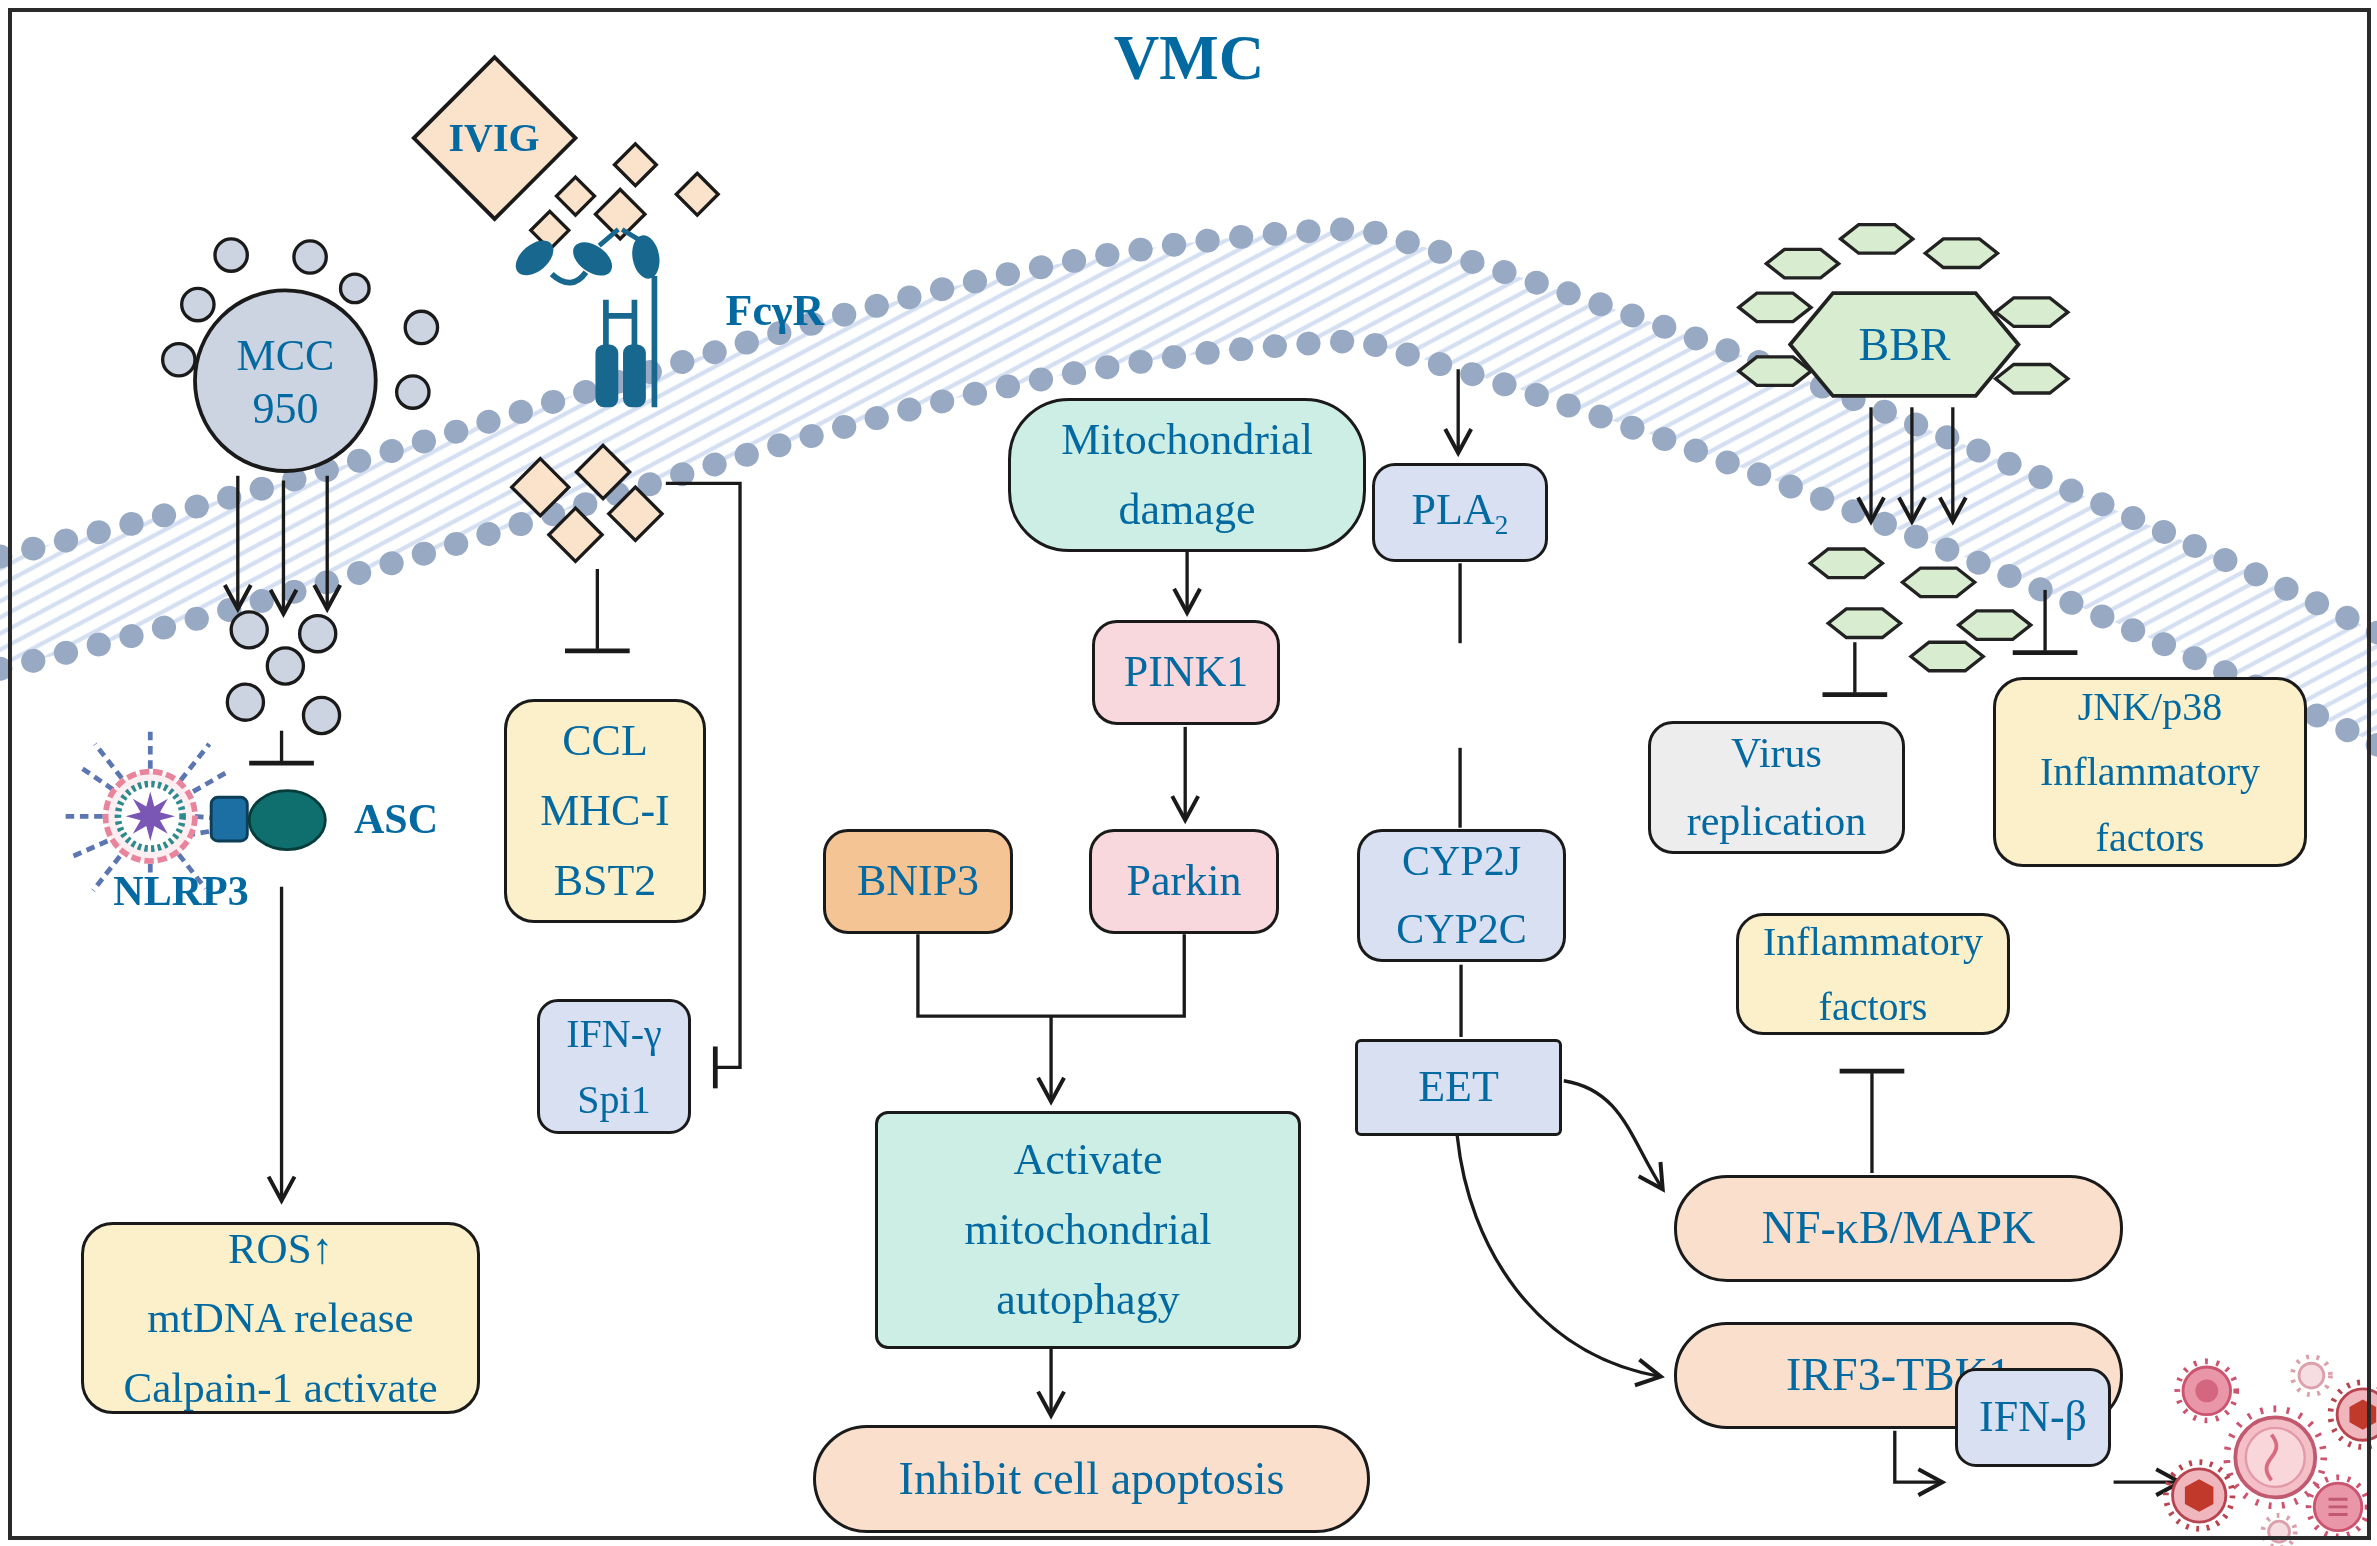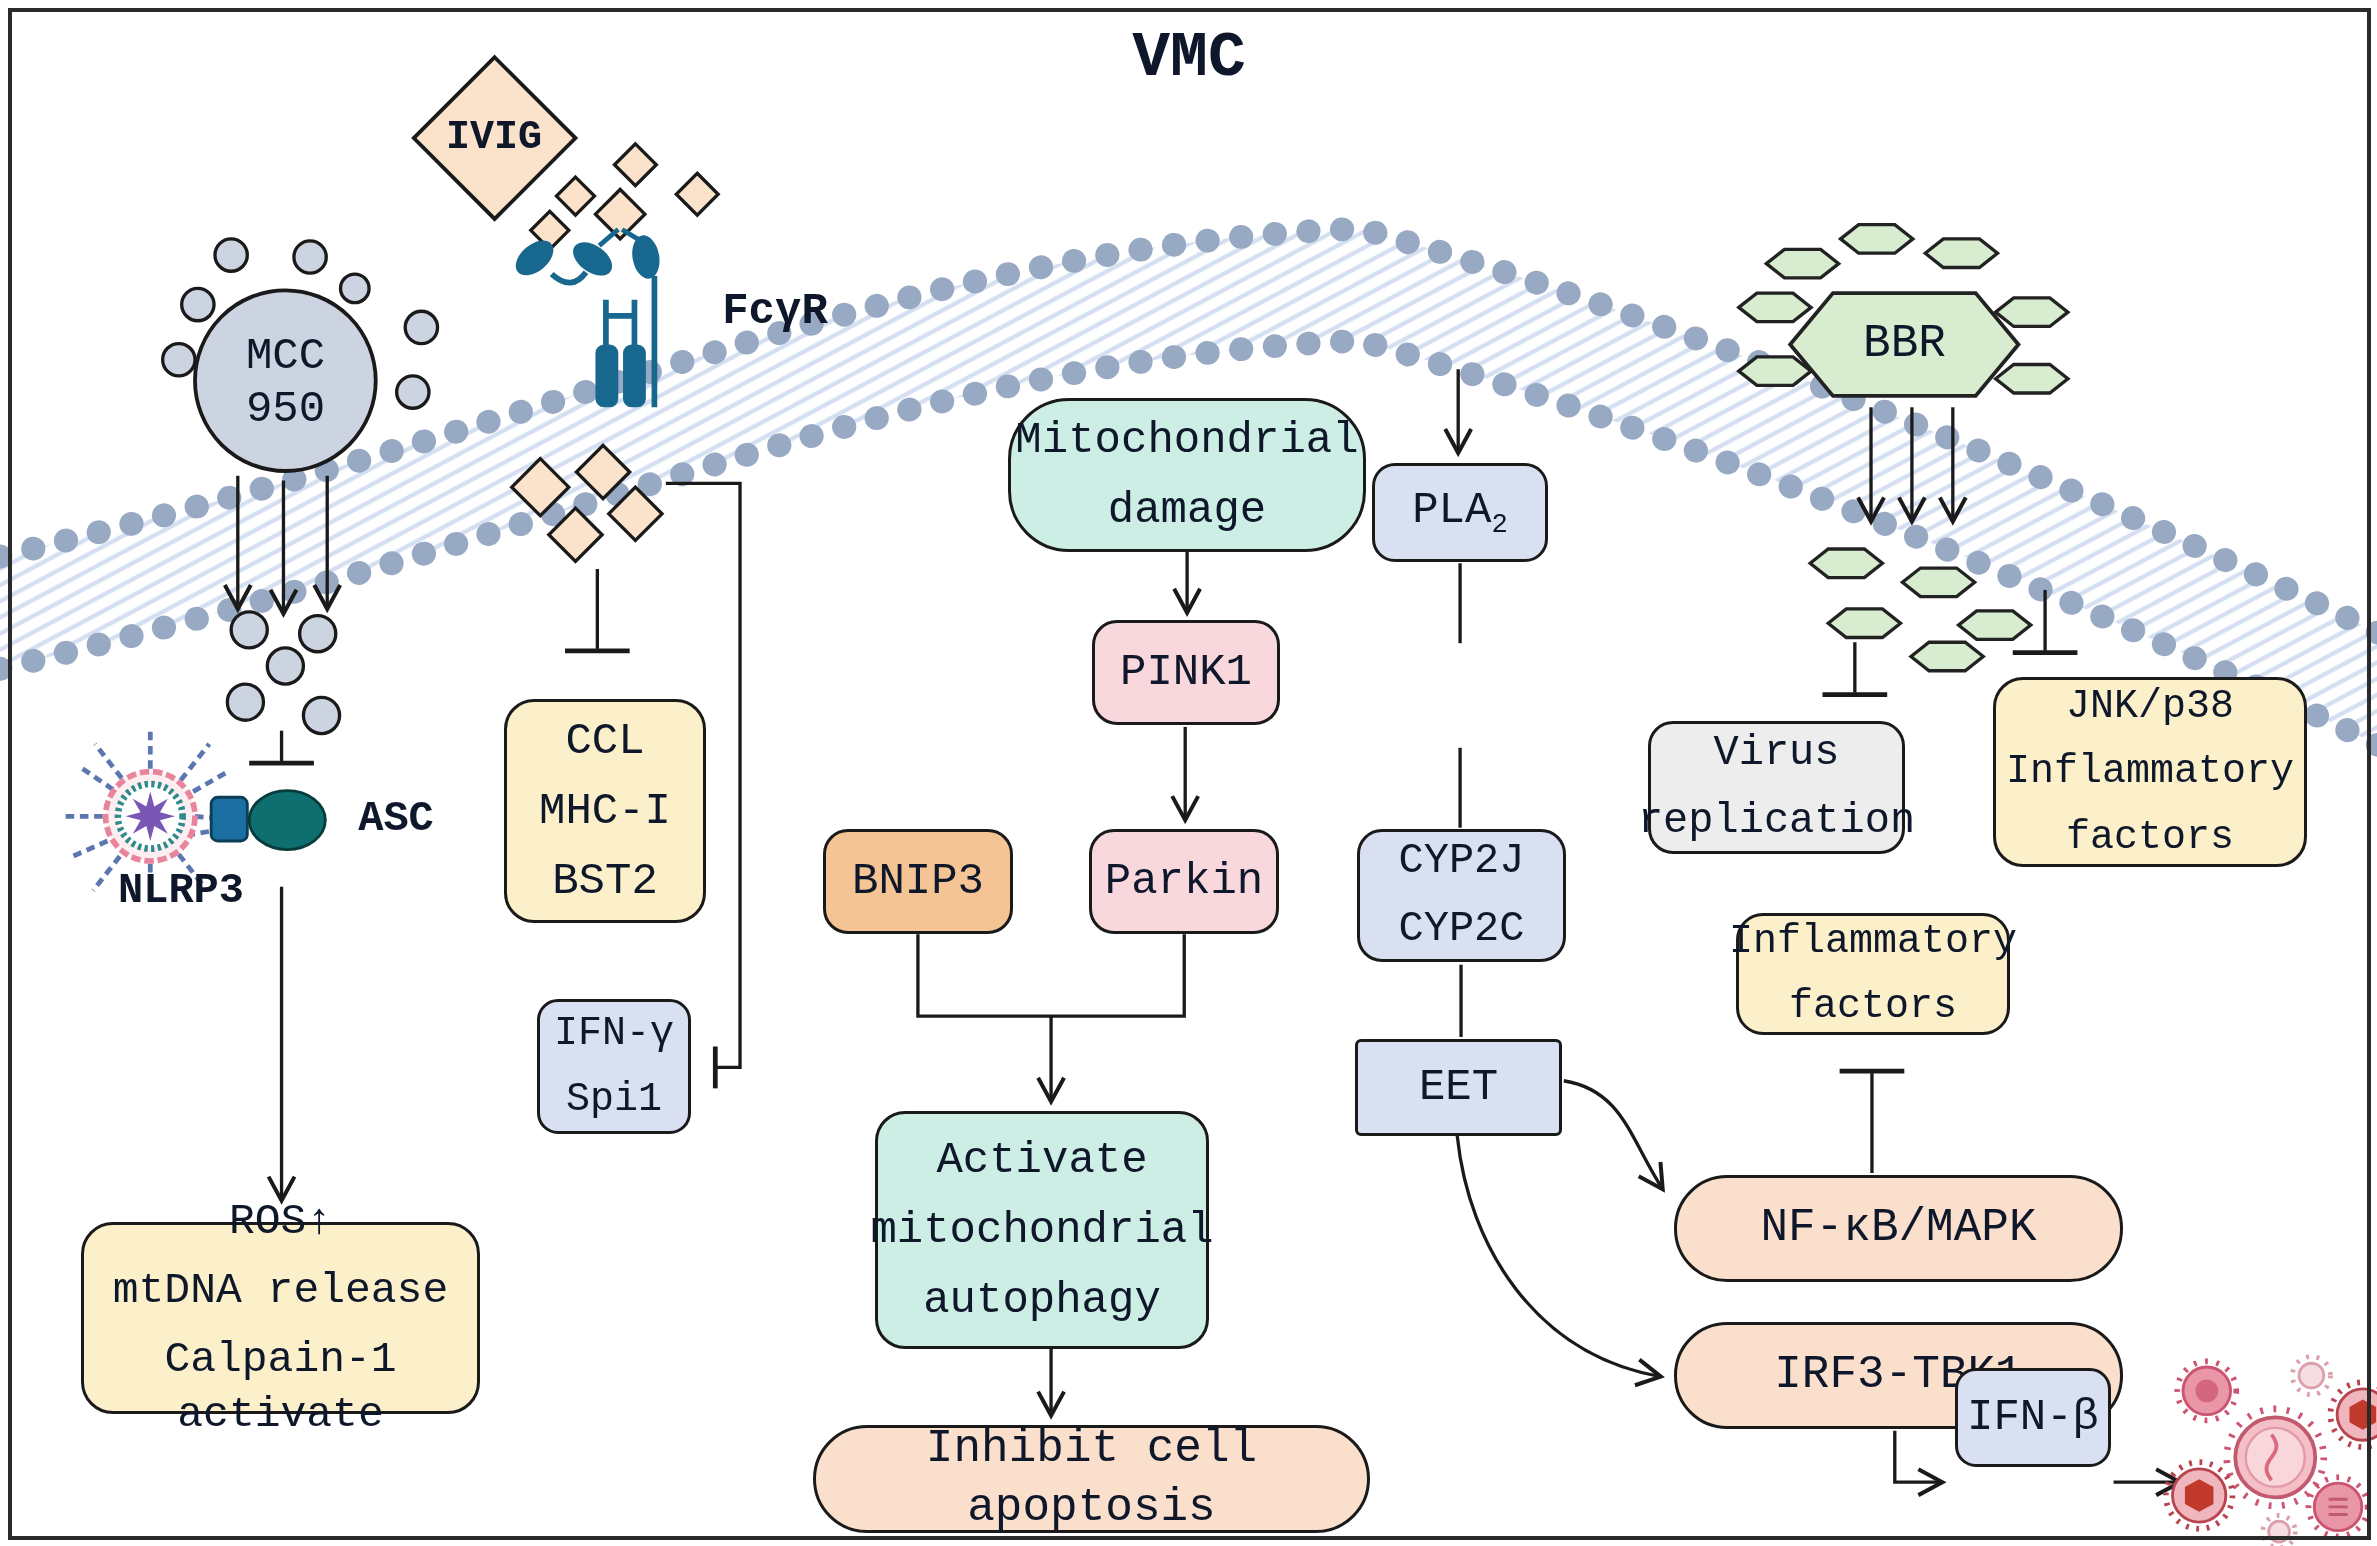--- a/index.html
+++ b/index.html
@@ -1,17 +1,17 @@
 <!DOCTYPE html>
 <html style="font-size:15px"><head>
 <meta charset="utf-8">
 <style>
   html,body{margin:0;padding:0;background:#fff;}
   .canvas{position:relative;width:2378px;height:1547px;background:#ffffff;
-          font-family:Liberation Mono, monospace;color:#0f172a;overflow:hidden;}
+          font-family:Liberation Serif, serif;color:#0369a1;overflow:hidden;}
   .frame{position:absolute;left:7.6px;top:7.6px;width:2355px;height:1524px;border:4.8px solid #2a2a2a;}
   svg.layer{position:absolute;left:0;top:0;width:2378px;height:1547px;}
   .box{position:absolute;border:3.3px solid #1a1a1a;display:flex;flex-direction:column;
        align-items:center;justify-content:center;text-align:center;line-height:1.28;
        box-sizing:border-box;z-index:3;gap:14px;}
   .yellow{background:#fbf0c9;}
   .lavender{background:#d8e0f2;}
   .mint{background:#cdeee5;}
   .pink{background:#f8d7dd;}
   .orange{background:#f4c495;}
@@ -291,21 +291,21 @@
   </div>
 
   <div class="box pink" style="left:1089px;top:829px;width:190px;height:105px;border-radius:25px;font-size:44px;">
     <span>Parkin</span>
   </div>
 
   <div class="box orange" style="left:823px;top:829px;width:190px;height:105px;border-radius:25px;font-size:44px;">
     <span>BNIP3</span>
   </div>
 
-  <div class="box mint" style="left:875px;top:1111px;width:334px;height:238px;border-radius:30px;font-size:44px;">
+  <div class="box mint" style="left:875px;top:1111px;width:426px;height:238px;border-radius:13px;font-size:44px;">
     <span>Activate</span>
     <span>mitochondrial</span>
     <span>autophagy</span>
   </div>
 
   <div class="box peach" style="left:813px;top:1425px;width:557px;height:108px;border-radius:55px;font-size:46px;">
     <span>Inhibit cell apoptosis</span>
   </div>
 
   <div class="box lavender" style="left:1372px;top:463px;width:176px;height:99px;border-radius:23px;font-size:44px;">

